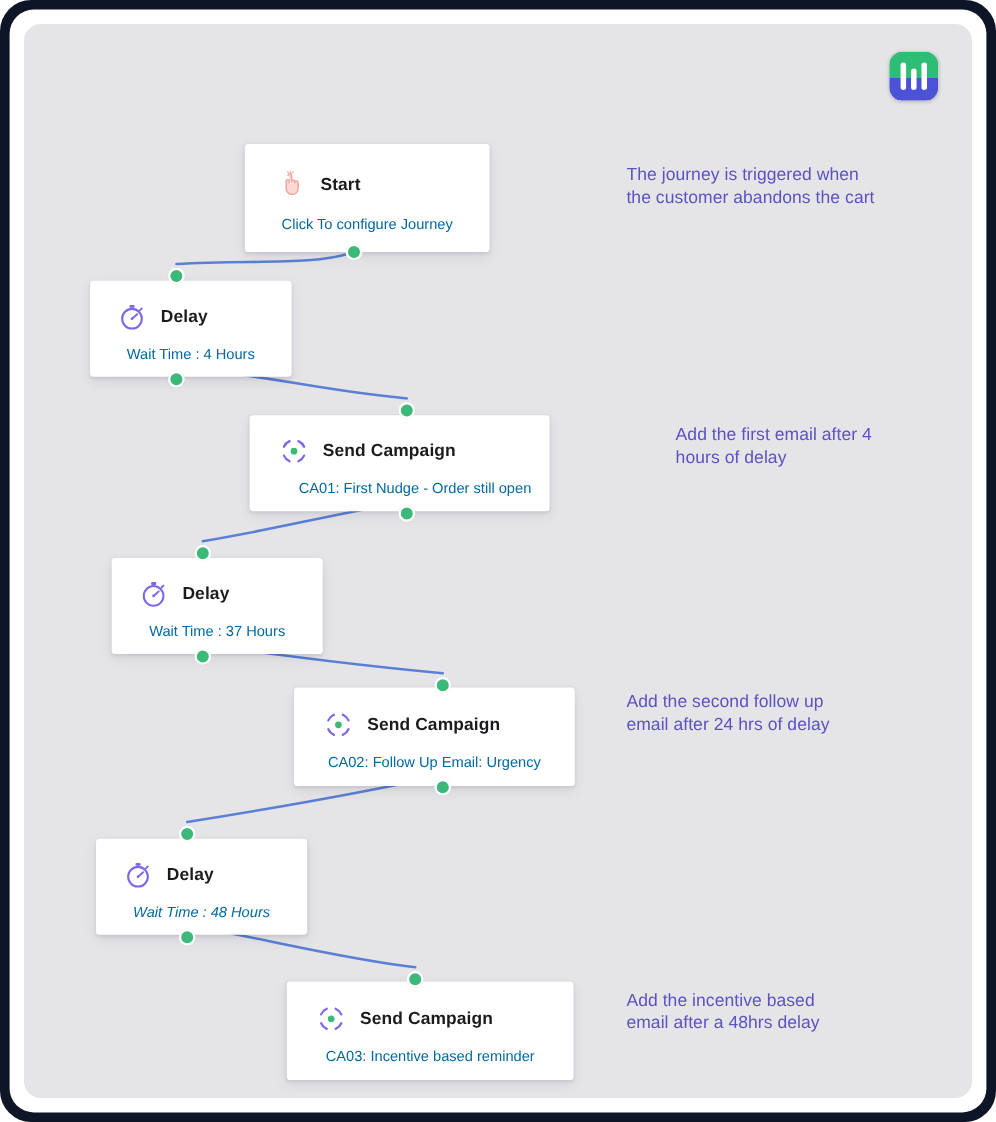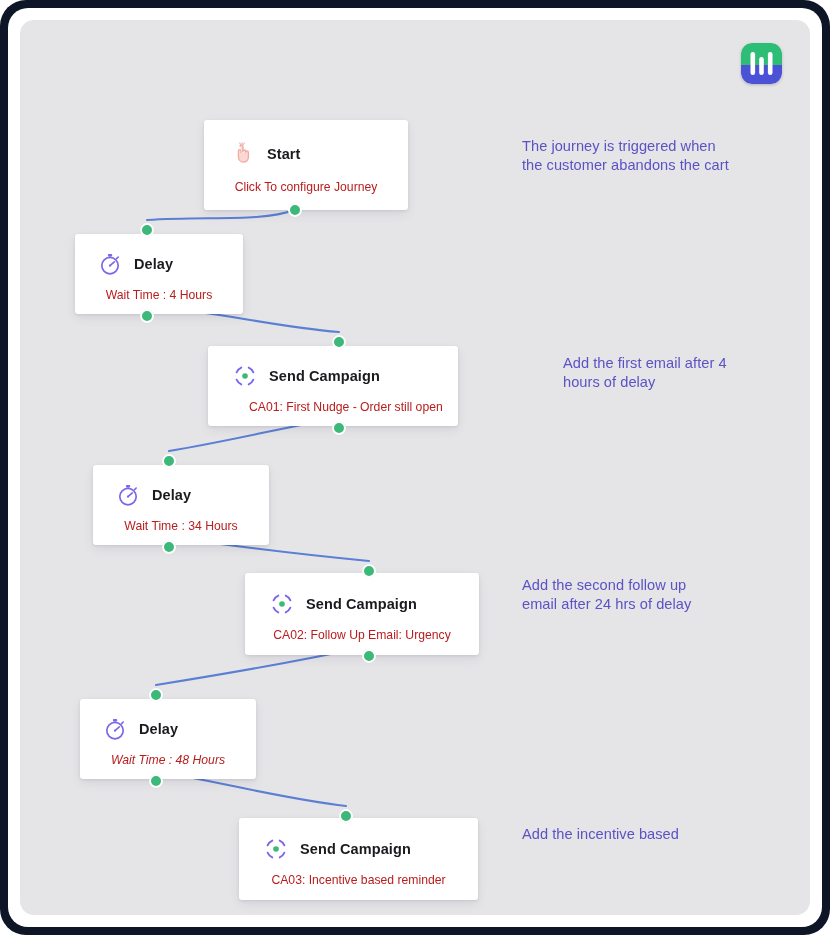--- a/index.html
+++ b/index.html
@@ -78,21 +78,21 @@
     justify-content: center;
   }
   .node-title {
     font-size: 14.5px;
     font-weight: bold;
     color: #1b1b1f;
     letter-spacing: .1px;
   }
   .node-sub {
     font-size: 12.2px;
-    color: #b91c1c;
+    color: #0369a1;
     text-align: center;
     padding: 13px 18px 0 18px;
     white-space: nowrap;
   }
 
   
   .port {
     position: absolute;
     width: 14px; height: 14px;
     border-radius: 50%;
@@ -211,21 +211,21 @@
               <circle cx="13" cy="14.6" r="8.2" fill="none" stroke="#7b68e8" stroke-width="1.7"></circle>
               <rect x="10.9" y="3.1" width="4.3" height="2.3" rx="1" fill="#7b68e8"></rect>
               <path d="M13 5.4v1" stroke="#7b68e8" stroke-width="1.6"></path>
               <path d="M19.6 7.6l1.6-1.6" stroke="#7b68e8" stroke-width="1.6" stroke-linecap="round"></path>
               <path d="M13 14.6 17.3 10.8" stroke="#7b68e8" stroke-width="1.6" stroke-linecap="round"></path>
               <circle cx="13" cy="14.6" r="1.1" fill="#7b68e8"></circle>
             </svg>
           </span>
           <span class="node-title">Delay</span>
         </div>
-        <div class="node-sub" style="padding-top:11px;">Wait Time :  34 Hours</div>
+        <div class="node-sub" style="padding-top:11px;">Wait Time :  37 Hours</div>
       </div>
       <span class="port" style="left:142px; top:434px;"></span>
       <span class="port" style="left:142px; top:520px;"></span>
 
       <div class="node" style="left:225px; top:553px; width:234px; height:82px;">
         <div class="node-head" style="padding-left:24px; padding-top:18px;">
           <span class="node-icon">
             <svg viewBox="0 0 26 26" width="26" height="26">
               <g fill="none" stroke="#7b68e8" stroke-width="1.9" stroke-linecap="round">
                 <path d="M4.6 9.3a9.1 9.1 0 0 1 4.7-4.7"></path>
@@ -291,17 +291,18 @@
         <div>hours of delay</div>
       </div>
 
       <div class="annotation" style="left:502px; top:556px;">
         <div>Add the second follow up</div>
         <div>email after 24 hrs of delay</div>
       </div>
 
       <div class="annotation" style="left:502px; top:805px;">
         <div>Add the incentive based</div>
+        <div>email after a 48hrs delay</div>
       </div>
 
     </div>
   </div>
 </div>
 
 </body></html>

